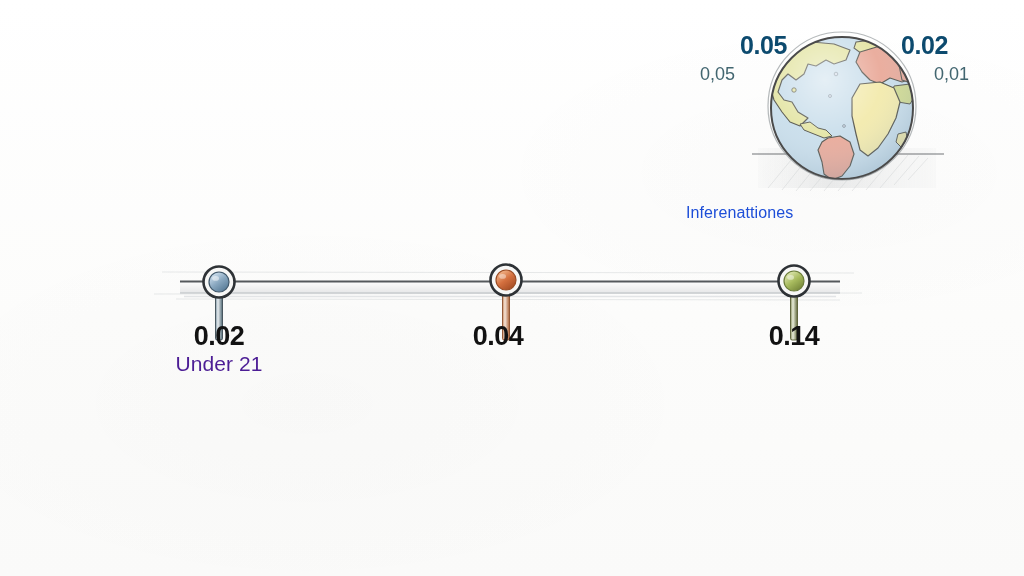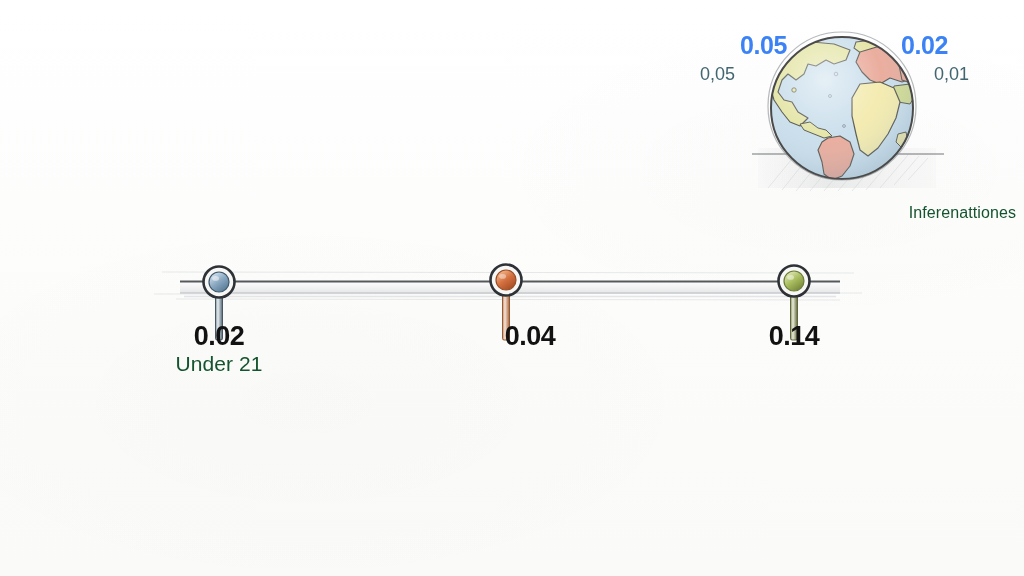--- a/index.html
+++ b/index.html
@@ -34,21 +34,21 @@
     left: 686px;
     top: 8px;
     width: 330px;
     height: 225px;
   }
 
   .big-num {
     position: absolute;
     font-size: 25px;
     font-weight: bold;
-    color: #3b82f6;
+    color: #0c4a6e;
     letter-spacing: -0.4px;
     white-space: nowrap;
   }
   #globe-value-left  { left: 54px;  top: 23px; }
   #globe-value-right { left: 215px; top: 23px; }
 
   .small-num {
     position: absolute;
     font-size: 18px;
     font-weight: normal;
@@ -65,23 +65,23 @@
     top: 22px;
     width: 220px;
     height: 175px;
   }
 
   #globe-caption {
     position: absolute;
     left: 0;
     top: 196px;
     width: 330px;
-    text-align: right;
+    text-align: left;
     font-size: 16px;
-    color: #14532d;
+    color: #1d4ed8;
     letter-spacing: 0.1px;
   }
 
   
   #timeline-block {
     position: absolute;
     left: 0;
     top: 250px;
     width: 1024px;
     height: 150px;
@@ -105,27 +105,27 @@
     font-size: 27px;
     font-weight: bold;
     color: #121212;
     letter-spacing: -0.5px;
     line-height: 1.0;
     display: block;
   }
   .tl-name {
     font-size: 21px;
     font-weight: normal;
-    color: #14532d;
+    color: #4c1d95;
     letter-spacing: 0.1px;
     line-height: 1.35;
     display: block;
   }
   #tl-label-0 { left: 109px; top: 73px; }
-  #tl-label-1 { left: 420px; top: 73px; }
+  #tl-label-1 { left: 388px; top: 73px; }
   #tl-label-2 { left: 684px; top: 73px; }
 </style>
 </head>
 <body>
 
 <div id="canvas"></div>
 
 <div id="globe-block">
 
   <div class="big-num" id="globe-value-left">0.05</div>

